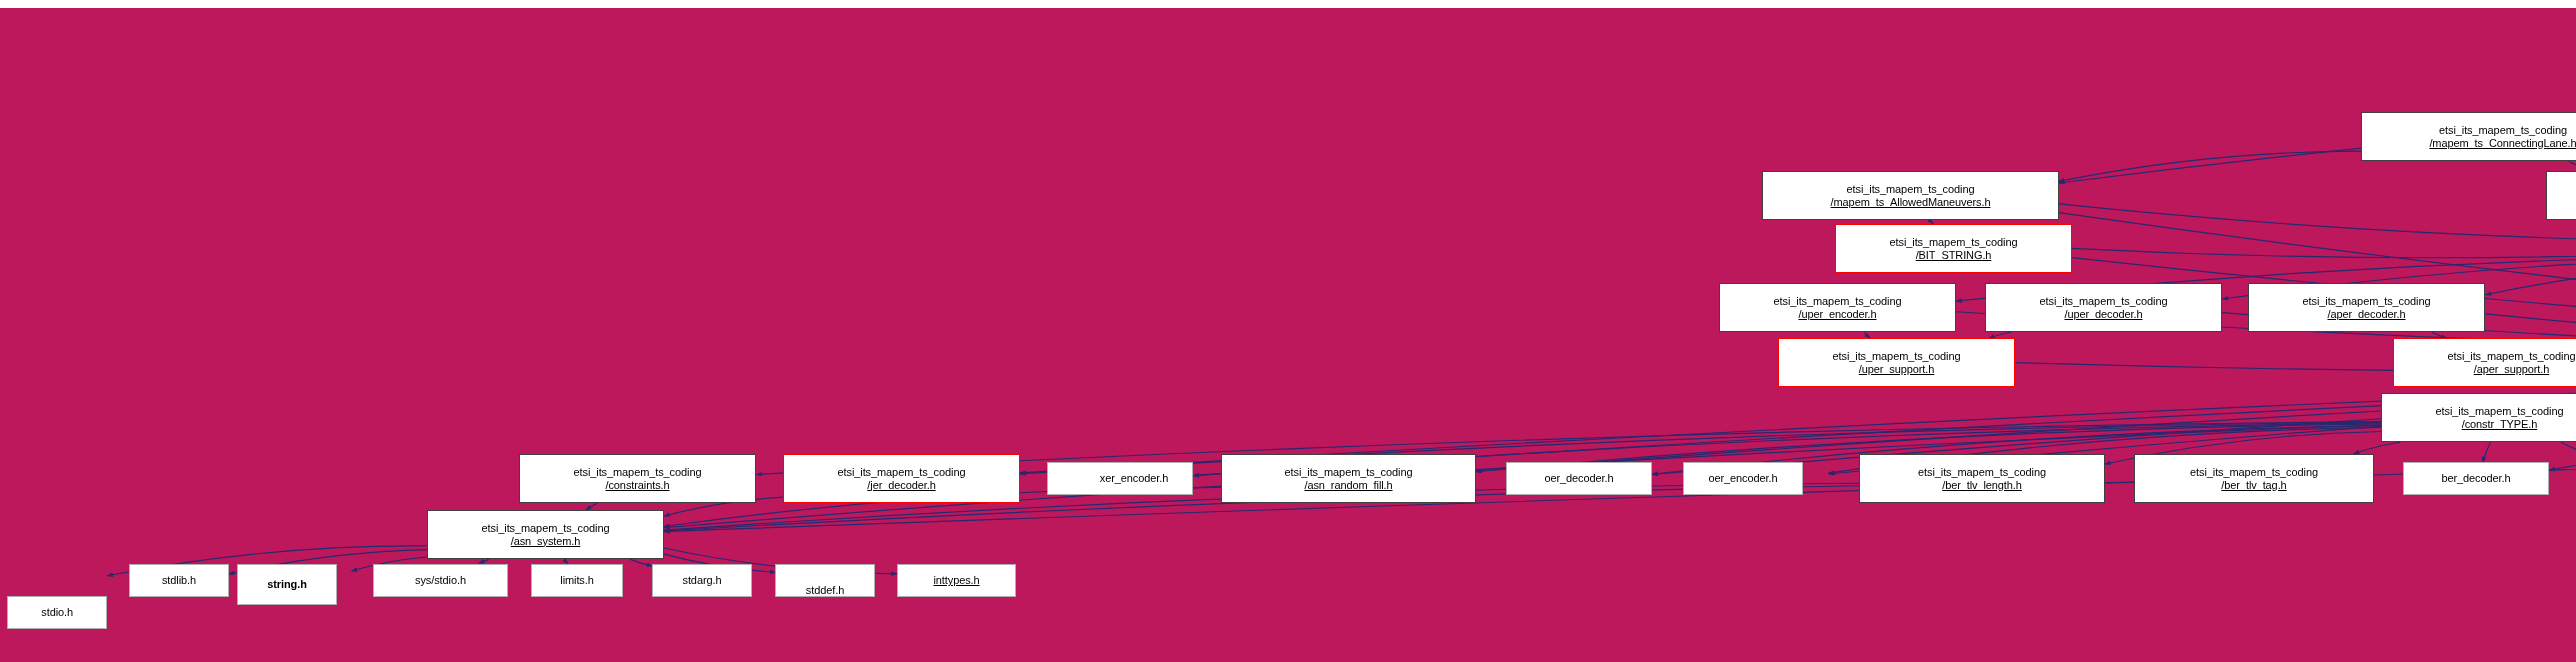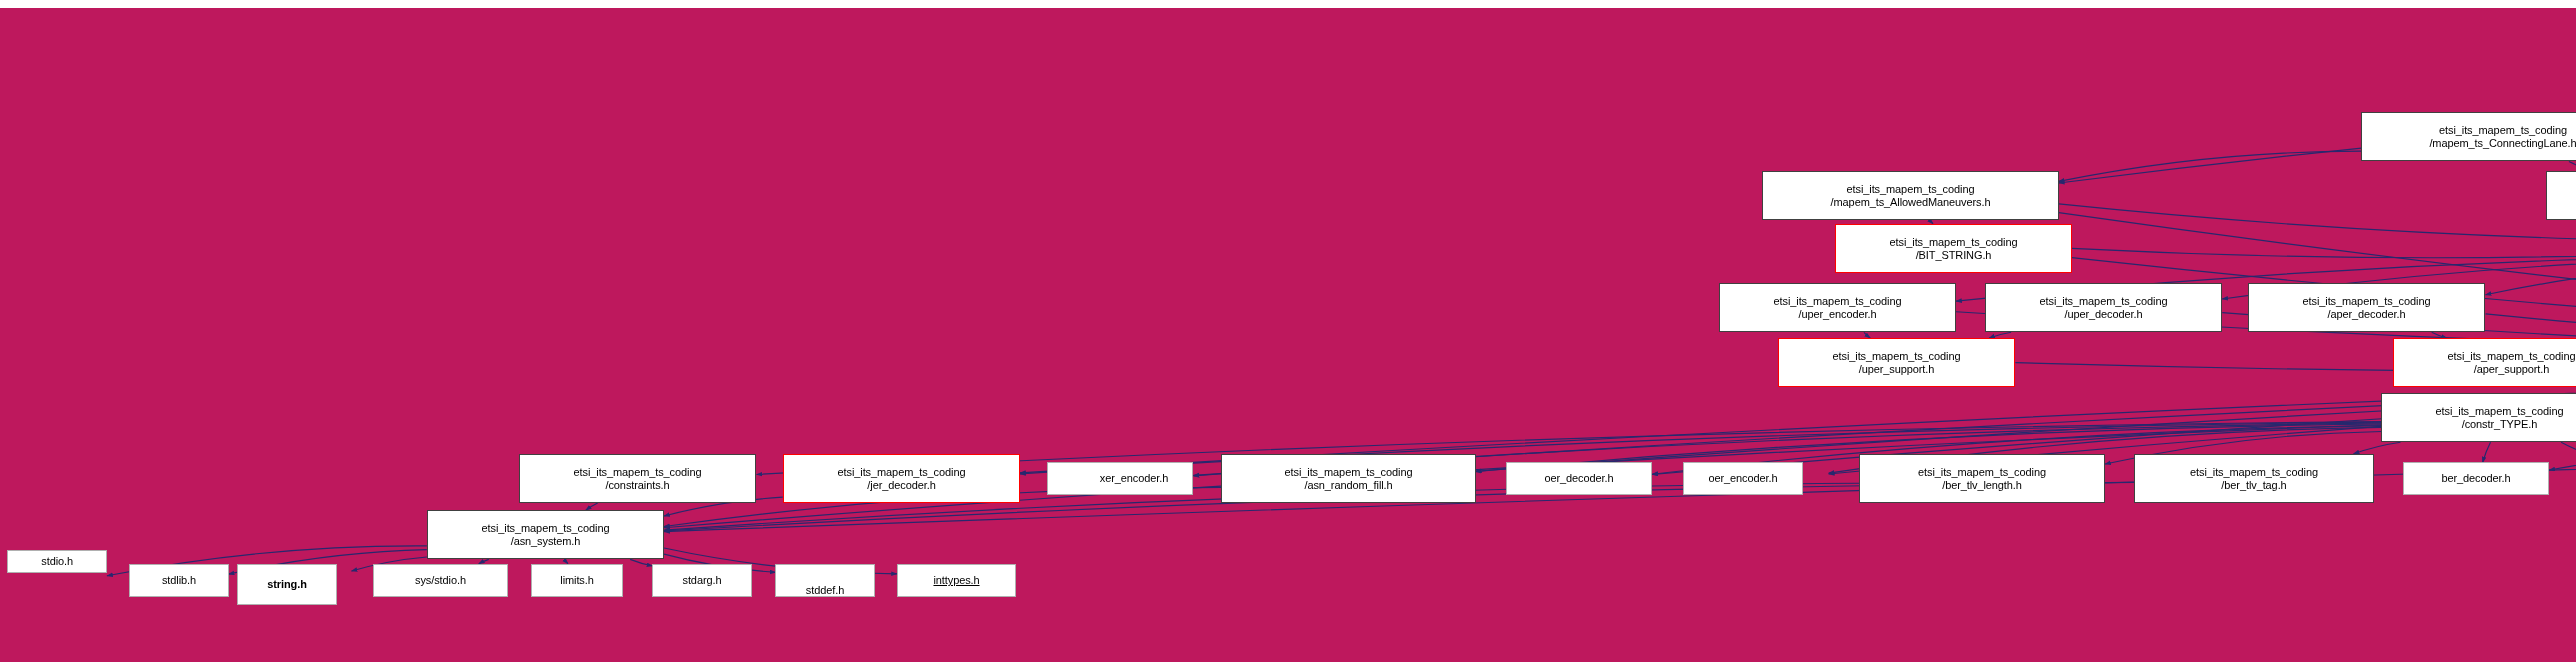--- a/index.html
+++ b/index.html
@@ -21,21 +21,21 @@
     justify-content:center;
     text-align:center;
     background:#ffffff;
     border:0.7px solid #808080;
     color:#000000;
     font-size:11px;
     line-height:1.12;
     white-space:nowrap;
     letter-spacing:-0.1px;
   }
-  .node .l2{display:block;}
+  .node .l2{display:block;text-decoration:underline;}
   .node.hdr{border:0.7px solid #404040;}
   .node.red{border:0.7px solid #ff0000;}
   .node.plain{border:0.7px solid #b0b0b0;}
   .node.thick{border:1.4px solid #404040;}
 </style>
 </head>
 <body>
 
 <div id="graph-root">
   <svg class="edges" viewBox="0 0 3561 916" width="2576" height="663">
@@ -228,21 +228,21 @@
         <span>etsi_its_mapem_ts_coding</span>
         <span class="l2">/ber_tlv_tag.h</span>
       </div>
       <div class="node plain" title="ber_decoder.h" style="left: 2403px; top: 454px; width: 146px; height: 33px;">
         <span>ber_decoder.h</span>
       </div>
       <div class="node thick" title="etsi_its_mapem_ts_coding/asn_system.h" style="left: 427px; top: 502px; width: 237px; height: 49px;">
         <span>etsi_its_mapem_ts_coding</span>
         <span class="l2">/asn_system.h</span>
       </div>
-      <div class="node plain" title="stdio.h" style="left: 7.2px; top: 542px; width: 100px; height: 23px;">
+      <div class="node plain" title="stdio.h" style="left: 7.2px; top: 588px; width: 100px; height: 33px;">
         <span>stdio.h</span>
       </div>
       <div class="node plain" title="stdlib.h" style="left: 129px; top: 556px; width: 100px; height: 33px;">
         <span>stdlib.h</span>
       </div>
       <div class="node plain" title="string.h" style="left: 237px; top: 556px; width: 100px; height: 41px; font-weight: bold;">
         <span>string.h</span>
       </div>
       <div class="node plain" title="sys/types.h" style="left: 373px; top: 556px; width: 135px; height: 33px;">
         <span>sys/stdio.h</span>

